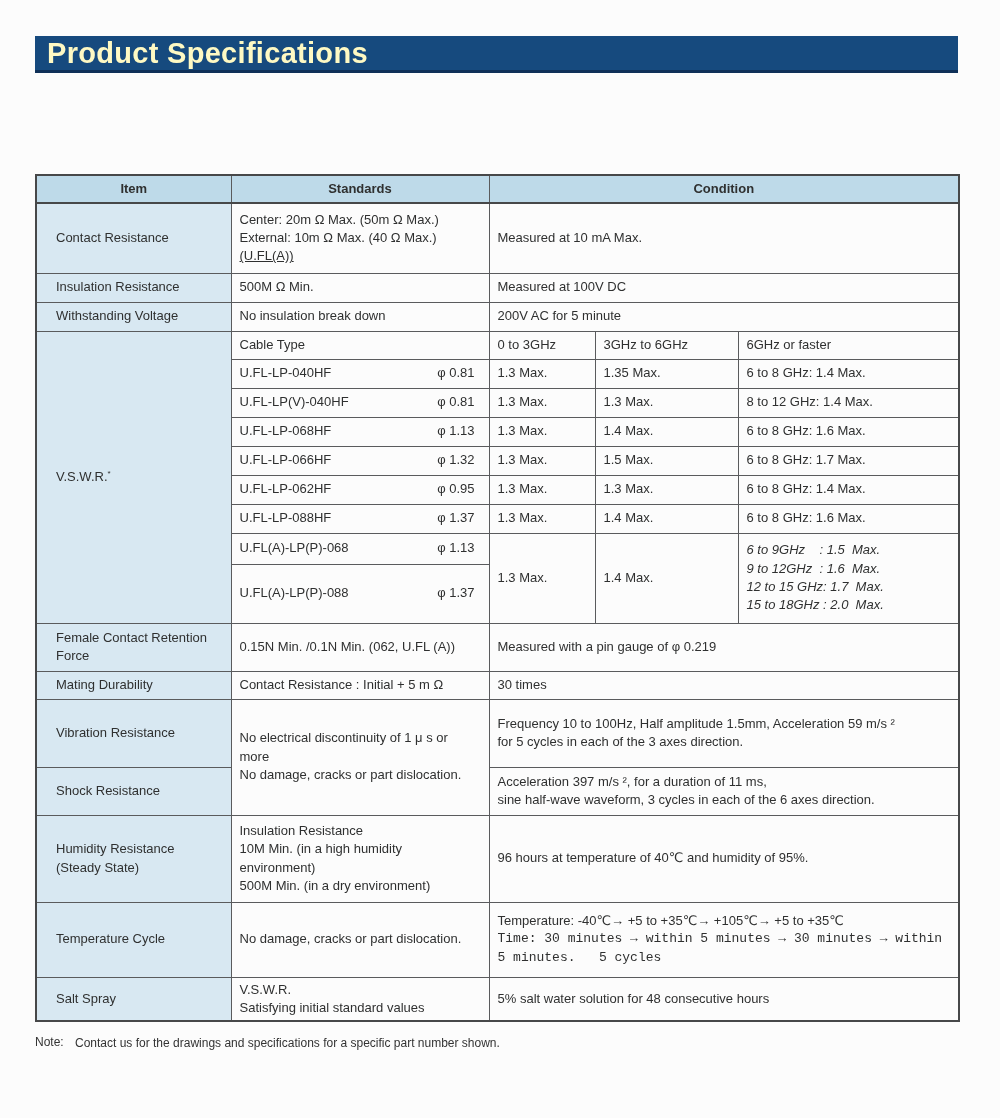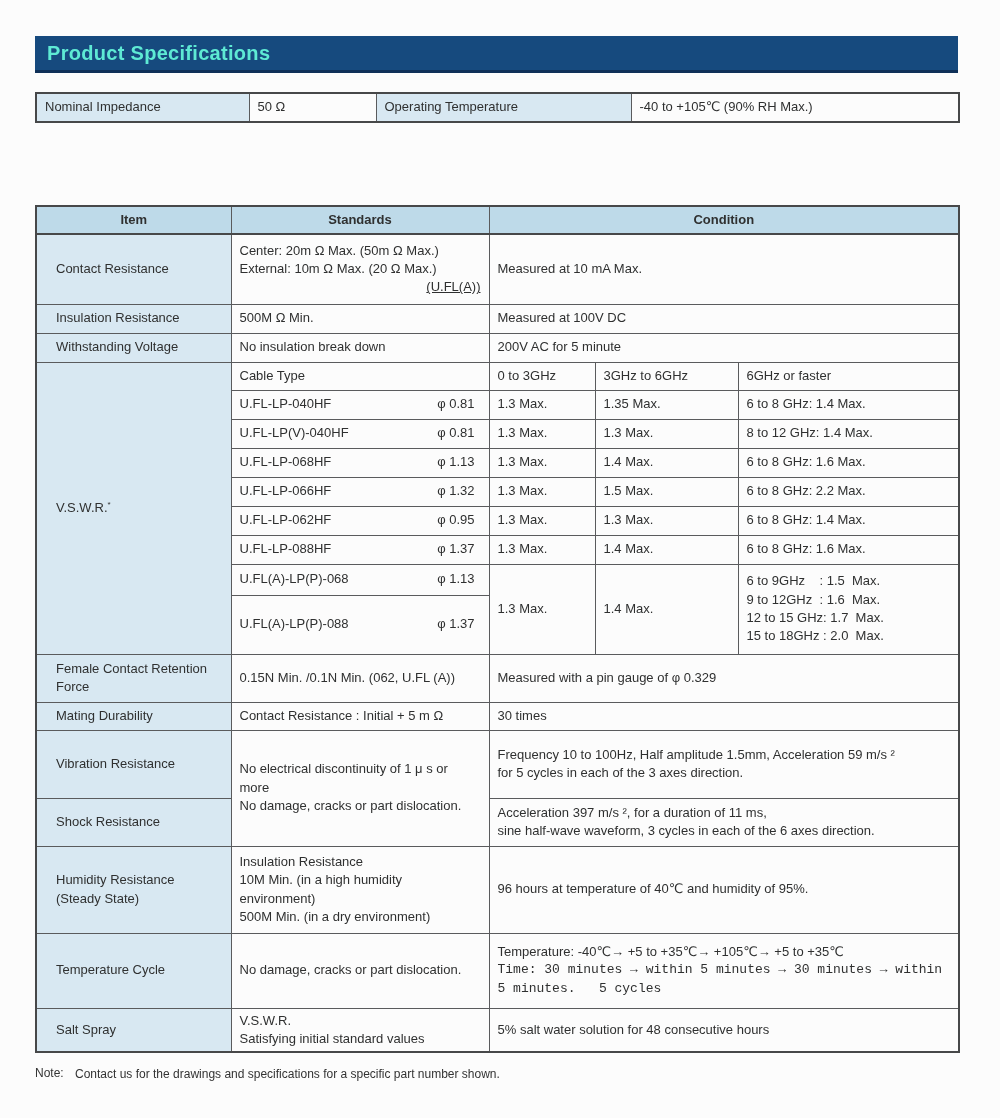--- a/index.html
+++ b/index.html
@@ -11,24 +11,24 @@
     color: #2f3030;
     -webkit-font-smoothing: antialiased;
   }
   .page { padding: 36px 42px 0 35px; width: 1000px; }
 
   
   .banner {
     width: 923px; height: 37px;
     background: #164a7e;
     border-bottom: 3px solid #0f3058;
-    color: #5eead4;
+    color: #fef9c3;
     display: flex; align-items: center;
     padding-left: 12px;
-    font-size: 20px; font-weight: bold;
+    font-size: 29px; font-weight: bold;
     letter-spacing: 0.3px;
   }
 
   
   table {
     border-collapse: collapse;
     table-layout: fixed;
     width: 923px;
     font-size: 13px;
     color: #2f3030;
@@ -49,23 +49,23 @@
 
   
   table.spec { margin-top: 82px; }
   table.spec th {
     background: #bedae9;
     font-weight: bold;
     text-align: center;
     border-bottom: 2px solid #474849;
   }
   table.spec td.item { background: #d8e8f2; padding-left: 19px; }
-  .tright { text-align: right; text-decoration: underline; }
+  .tright { text-align: left; text-decoration: underline; }
   .flexrow { display: flex; justify-content: space-between; align-items: flex-start; padding-right: 6px; }
-  .pre { white-space: pre; }
+  .pre { white-space: pre; font-style: italic; }
   .prewrap { white-space: pre-wrap; font-family: Liberation Mono, monospace; }
   sup.mark { font-size: 8px; vertical-align: super; line-height: 0; }
 
   
   .note {
     margin-top: 13px;
     font-size: 12px;
     display: flex;
     color: #333;
   }
@@ -82,26 +82,20 @@
   </div>
 
   <table class="quick">
     <colgroup>
         <col style="width:213px">
         <col style="width:127px">
         <col style="width:255px">
         <col style="width:328px">
       </colgroup>
     <tbody>
-      <tr>
-        <td class="lbl">Nominal Impedance</td>
-        <td>50 Ω</td>
-        <td class="lbl">Operating Temperature</td>
-        <td>-40 to +105℃ (90% RH Max.)</td>
-      </tr>
     </tbody>
   </table>
 
   <table class="spec">
     <colgroup>
         <col style="width:195px">
         <col style="width:258px">
         <col style="width:106px">
         <col style="width:143px">
         <col style="width:221px">
@@ -110,21 +104,21 @@
       <tr style="height:28px">
         <th>Item</th>
         <th>Standards</th>
         <th colspan="3">Condition</th>
       </tr>
 
       <tr style="height:70px">
         <td class="item">Contact Resistance</td>
         <td>
           <div>Center: 20m Ω Max. (50m Ω Max.)</div>
-          <div>External: 10m Ω Max. (20 Ω Max.)</div>
+          <div>External: 10m Ω Max. (40 Ω Max.)</div>
           <div class="tright">(U.FL(A))</div>
         </td>
         <td colspan="3">Measured at 10 mA Max.</td>
       </tr>
 
       <tr style="height:29px">
         <td class="item">Insulation Resistance</td>
         <td>500M Ω Min.</td>
         <td colspan="3">Measured at 100V DC</td>
       </tr>
@@ -180,21 +174,21 @@
       </tr>
       <tr style="height:29px">
         <td>
           <div class="flexrow">
               <span>U.FL-LP-066HF</span>
               <span>φ 1.32</span>
             </div>
         </td>
         <td>1.3 Max.</td>
         <td>1.5 Max.</td>
-        <td>6 to 8 GHz: 2.2 Max.</td>
+        <td>6 to 8 GHz: 1.7 Max.</td>
       </tr>
       <tr style="height:29px">
         <td>
           <div class="flexrow">
               <span>U.FL-LP-062HF</span>
               <span>φ 0.95</span>
             </div>
         </td>
         <td>1.3 Max.</td>
         <td>1.3 Max.</td>
@@ -233,21 +227,21 @@
           <div class="flexrow">
               <span>U.FL(A)-LP(P)-088</span>
               <span>φ 1.37</span>
             </div>
         </td>
       </tr>
 
       <tr style="height:48px">
         <td class="item">Female Contact Retention Force</td>
         <td>0.15N Min. /0.1N Min. (062, U.FL (A))</td>
-        <td colspan="3">Measured with a pin gauge of φ 0.329</td>
+        <td colspan="3">Measured with a pin gauge of φ 0.219</td>
       </tr>
 
       <tr style="height:28px">
         <td class="item">Mating Durability</td>
         <td>Contact Resistance : Initial + 5 m Ω</td>
         <td colspan="3">30 times</td>
       </tr>
 
       <tr style="height:68px">
         <td class="item">Vibration Resistance</td>

